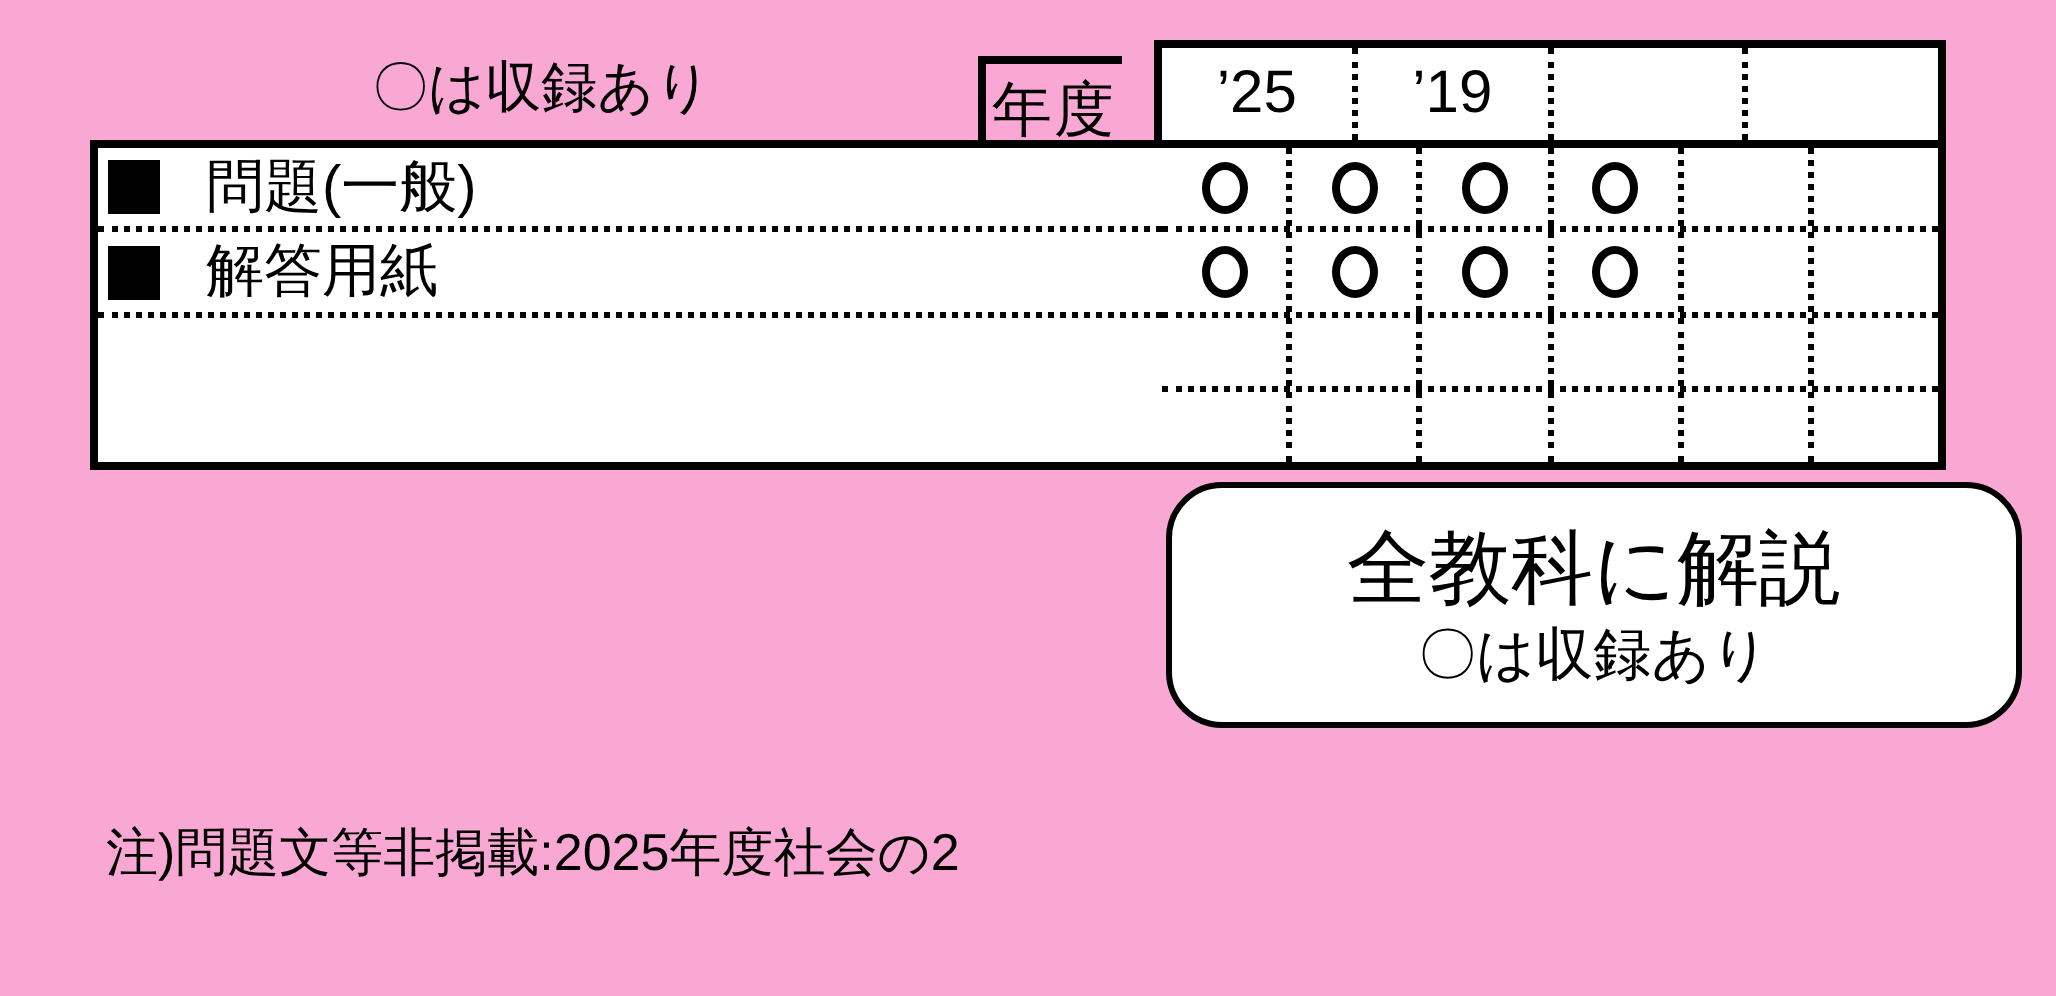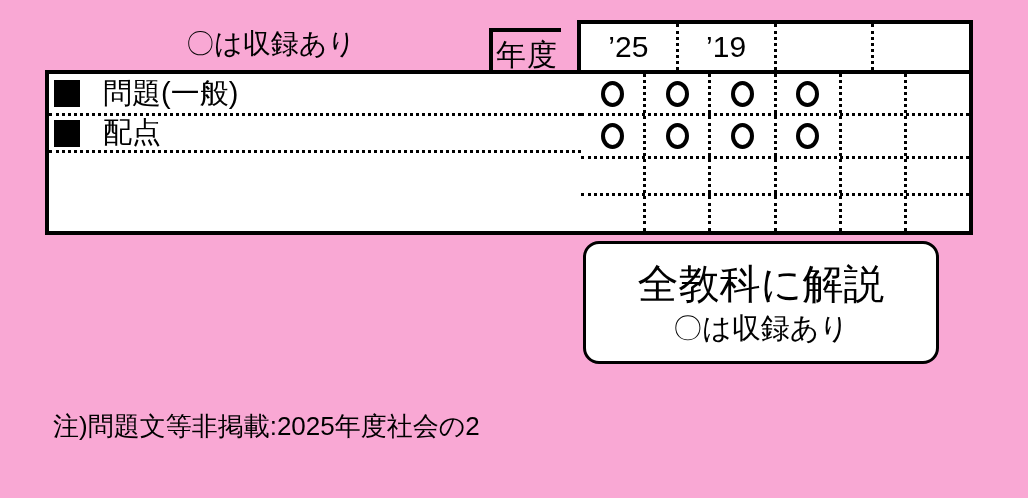--- a/index.html
+++ b/index.html
@@ -121,25 +121,25 @@
     font-size: 29px;
     margin-left: 23px;
     white-space: nowrap;
   }
 
   
   .callout {
     position: absolute;
     left: 583px;
     top: 241px;
-    width: 356px;
+    width: 428px;
     height: 123px;
     box-sizing: border-box;
     border: 3px solid #000;
-    border-radius: 16px;
+    border-radius: 28px;
     display: flex;
     flex-direction: column;
     align-items: center;
     justify-content: center;
     background: #fff;
   }
   .callout-line1 {
     font-size: 41px;
     line-height: 48px;
     white-space: nowrap;
@@ -237,23 +237,23 @@
           <div class="ycell"></div>
         </div>
       </div>
   </div>
 
   <div class="label-table">
       <div class="lrow r1">
         <span class="bullet"></span>
         <span class="labeltext">問題(一般)</span>
       </div>
-      <div class="lrow r3">
+      <div class="lrow r2">
         <span class="bullet"></span>
-        <span class="labeltext">配点</span>
+        <span class="labeltext">解答用紙</span>
       </div>
       <div class="lrow r4"></div>
     </div>
 
   <div class="callout">
     <div class="callout-line1">全教科に解説</div>
     <div class="callout-line2">〇は収録あり</div>
   </div>
 
   <div class="footnote">注)問題文等非掲載:2025年度社会の2</div>

